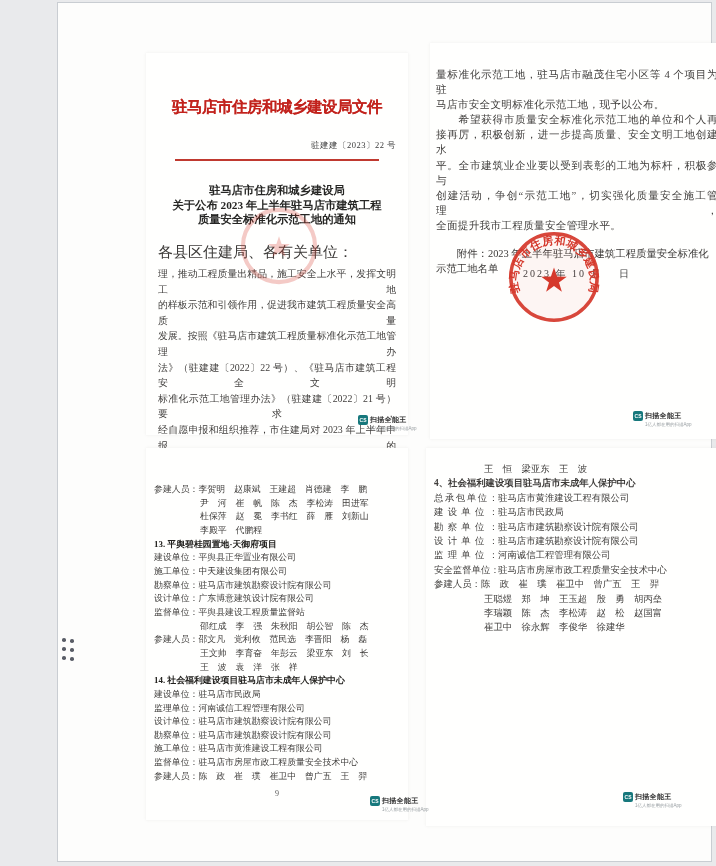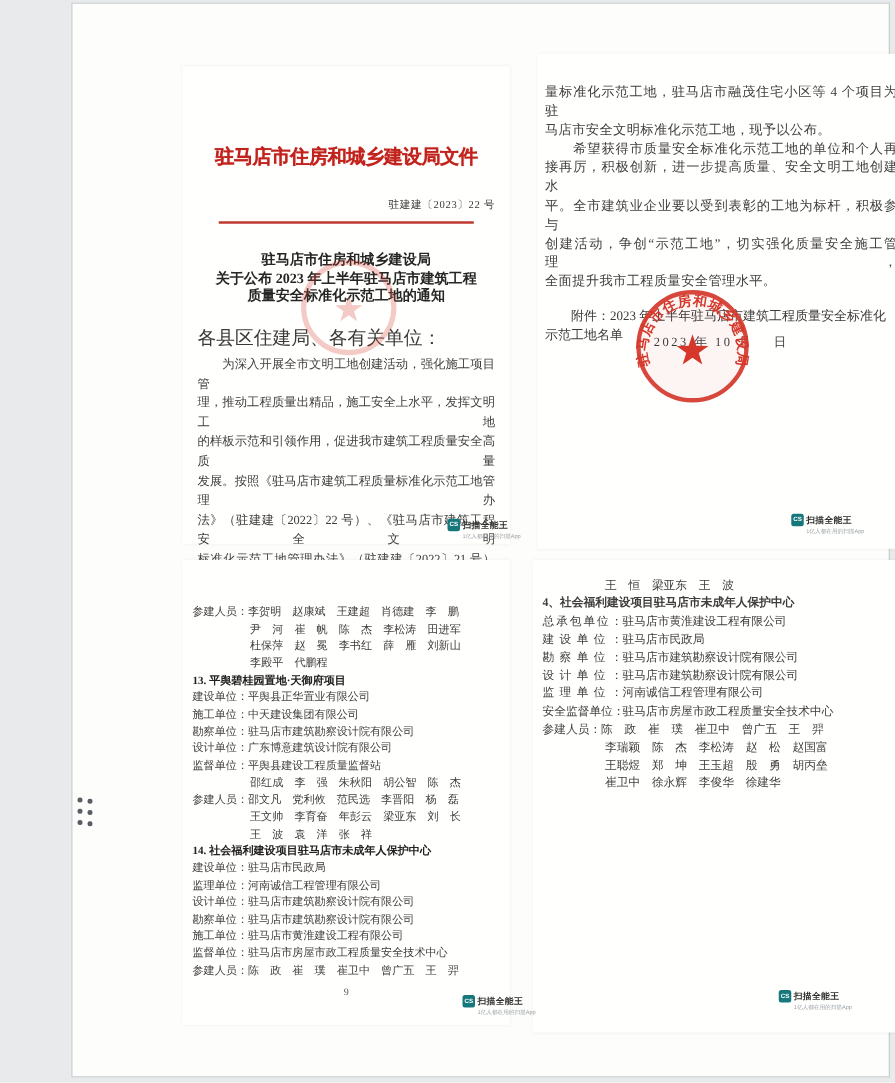--- a/index.html
+++ b/index.html
@@ -13,21 +13,21 @@
     position:absolute;left:57px;top:2px;width:655px;height:860px;
     background:#fdfdfc;border:1px solid #c9cdd2;box-sizing:border-box;
   }
   .page{position:absolute;background:#fffffe;box-shadow:0 0 3px rgba(120,120,110,.10);}
   #page1{left:88px;top:50px;width:262px;height:382px;padding:0 12px;box-sizing:border-box;}
   #page2{left:372px;top:40px;width:294px;height:396px;padding:0 6px;box-sizing:border-box;}
   #page3{left:88px;top:445px;width:262px;height:372px;padding:0 8px;box-sizing:border-box;}
   #page4{left:368px;top:445px;width:298px;height:378px;padding:0 8px;box-sizing:border-box;}
 
   .p1-header{
-    margin-top:62px;text-align:center;color:#c2221c;font-weight:bold;
+    margin-top:44px;text-align:center;color:#c2221c;font-weight:bold;
     font-size:15.5px;letter-spacing:-.5px;text-shadow:0 0 .6px rgba(194,34,28,.8);
     white-space:nowrap;
   }
   .p1-docnum{margin-top:22px;text-align:right;color:#3b3b3b;font-size:8.5px;letter-spacing:.5px;}
   .red-rule{margin:7px auto 0 auto;width:204px;height:2.2px;background:#c0392f;}
   .p1-title{margin-top:22px;text-align:center;color:#262624;font-weight:bold;font-size:11.3px;line-height:14.6px;}
   .p1-salutation{margin-top:16px;color:#3c3a38;font-size:15px;}
   .p1-body{margin-top:4px;color:#403e3c;font-size:9.9px;line-height:15.6px;}
   .ju{text-align:justify;text-align-last:justify;}
   .nj{text-align:left;text-align-last:auto;}
@@ -79,21 +79,20 @@
       <polygon points="50,38 53.2,47.6 63.3,47.7 55.2,53.7 58.2,63.3 50,57.5 41.8,63.3 44.8,53.7 36.7,47.7 46.8,47.6" fill="#d5382b"></polygon>
     </svg>
 
     <div class="p1-title">
       <div>驻马店市住房和城乡建设局</div>
       <div>关于公布 2023 年上半年驻马店市建筑工程</div>
       <div>质量安全标准化示范工地的通知</div>
     </div>
     <div class="p1-salutation">各县区住建局、各有关单位：</div>
     <div class="p1-body">
-      <div class="ju">　　为深入开展全市文明工地创建活动，强化施工项目管</div>
       <div class="ju">理，推动工程质量出精品，施工安全上水平，发挥文明工地</div>
       <div class="ju">的样板示范和引领作用，促进我市建筑工程质量安全高质量</div>
       <div class="ju">发展。按照《驻马店市建筑工程质量标准化示范工地管理办</div>
       <div class="ju">法》（驻建建〔2022〕22 号）、《驻马店市建筑工程安全文明</div>
       <div class="ju">标准化示范工地管理办法》（驻建建〔2022〕21 号）要求，</div>
       <div class="ju">经自愿申报和组织推荐，市住建局对 2023 年上半年申报的</div>
       <div class="ju">质量安全标准化示范工地项目进行了评审公示，认定驻马店</div>
       <div class="ju">市置地上林公馆等 15 个项目为 2023 年度上半年驻马店市质</div>
     </div>
     <div class="pagenum p1-pagenum">1</div>
@@ -184,22 +183,22 @@
   <div class="page" id="page4">
     <div class="p4-line p4-start ind4">王　恒　梁亚东　王　波</div>
     <div class="p4-line sec-heading">4、社会福利建设项目驻马店市未成年人保护中心</div>
     <div class="p4-line"><span class="p4-lbl">总承包单位：</span><span>驻马店市黄淮建设工程有限公司</span></div>
     <div class="p4-line"><span class="p4-lbl">建设单位：</span><span>驻马店市民政局</span></div>
     <div class="p4-line"><span class="p4-lbl">勘察单位：</span><span>驻马店市建筑勘察设计院有限公司</span></div>
     <div class="p4-line"><span class="p4-lbl">设计单位：</span><span>驻马店市建筑勘察设计院有限公司</span></div>
     <div class="p4-line"><span class="p4-lbl">监理单位：</span><span>河南诚信工程管理有限公司</span></div>
     <div class="p4-line"><span class="p4-lbl">安全监督单位：</span><span>驻马店市房屋市政工程质量安全技术中心</span></div>
     <div class="p4-line"><span class="lbl">参建人员：</span><span>陈　政　崔　璞　崔卫中　曾广五　王　羿</span></div>
+    <div class="p4-line ind4">王聪煜　郑　坤　王玉超　殷　勇　胡丙垒</div>
     <div class="p4-line ind4">李瑞颖　陈　杰　李松涛　赵　松　赵国富</div>
-    <div class="p4-line ind4">王聪煜　郑　坤　王玉超　殷　勇　胡丙垒</div>
     <div class="p4-line ind4">崔卫中　徐永辉　李俊华　徐建华</div>
 
     <div class="wm" style="left:197px;top:344px;">
       <div class="wm-row">
         <span class="wm-icon">CS</span>
         <span class="wm-brand">扫描全能王</span>
       </div>
       <div class="wm-sub">1亿人都在用的扫描App</div>
     </div>
   </div>

